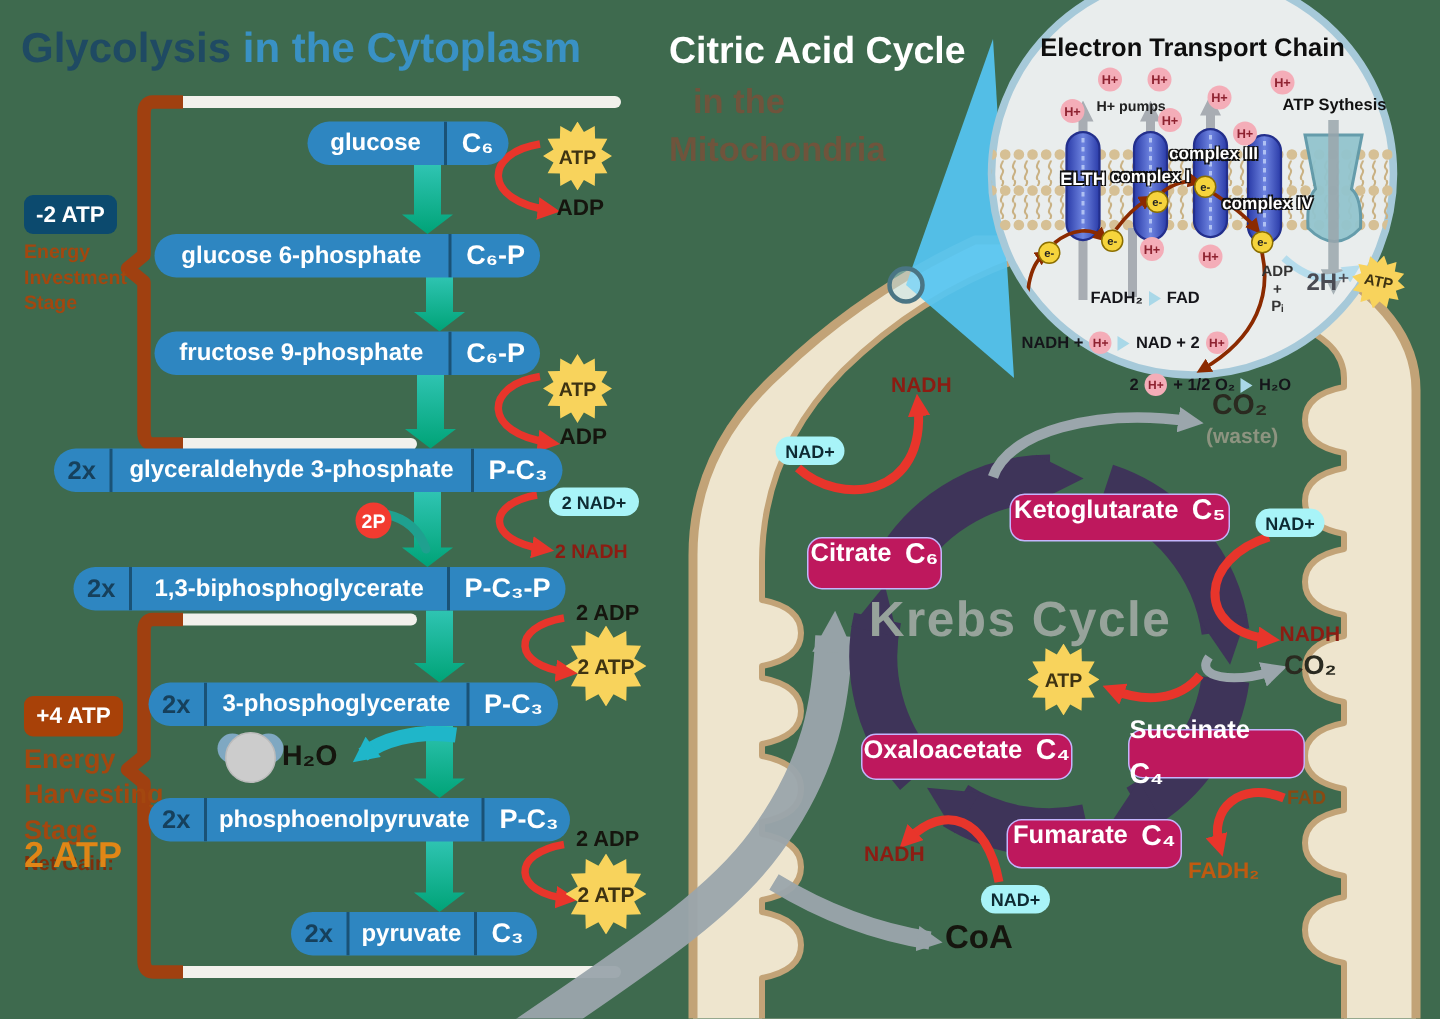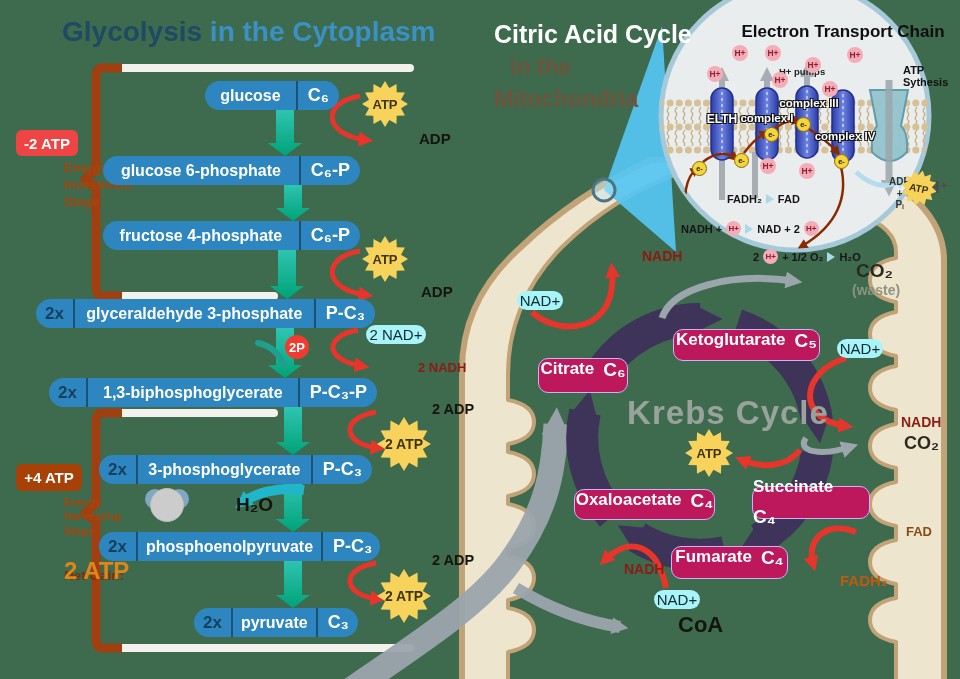--- a/index.html
+++ b/index.html
@@ -1,37 +1,37 @@
 <!DOCTYPE html>
 <html><head>
 <meta charset="utf-8">
 <style>
   html,body{margin:0;padding:0;}
   body{width:960px;height:679px;position:relative;overflow:hidden;background:#3E6A4E;
        font-family:"Liberation Sans","DejaVu Sans",sans-serif;}
   #stage{position:absolute;inset:0;width:960px;height:679px;}
   svg#base{position:absolute;left:0;top:0;z-index:1;}
-  .ov{position:absolute;z-index:3;margin-left:48px;}
+  .ov{position:absolute;z-index:3;}
   .b{font-weight:bold;}
   
   .step{position:absolute;z-index:3;display:flex;align-items:stretch;background:#2E86C1;
         border-radius:16px;color:#fff;font-weight:bold;height:29px;white-space:nowrap;overflow:hidden;}
   .step .pre{display:flex;align-items:center;padding:0 9px;color:#16405C;font-size:17px;
              border-right:2px solid #1A5276;}
   .step .nm{flex:1;display:flex;align-items:center;justify-content:center;padding:0 8px;font-size:16px;}
   .step .fm{display:flex;align-items:center;justify-content:center;padding:0 10px;font-size:18px;
             border-left:2px solid #1A5276;}
   
   .star{position:absolute;z-index:3;display:flex;align-items:center;justify-content:center;
         background:#F8D35C;color:#3E3312;font-weight:bold;
         clip-path:polygon(100% 50%,84.8% 59.3%,93.3% 75%,75.5% 75.5%,75% 93.3%,59.3% 84.8%,50% 100%,
         40.7% 84.8%,25% 93.3%,24.5% 75.5%,6.7% 75%,15.2% 59.3%,0% 50%,15.2% 40.7%,6.7% 25%,
         24.5% 24.5%,25% 6.7%,40.7% 15.2%,50% 0%,59.3% 15.2%,75% 6.7%,75.5% 24.5%,93.3% 25%,84.8% 40.7%);}
   .badge-cyan{position:absolute;z-index:3;background:#A8F4F8;border-radius:10px;color:#0E2B33;
-        font-weight:normal;font-size:15px;display:flex;align-items:center;justify-content:center;}
+        font-weight:bold;font-size:12px;display:flex;align-items:center;justify-content:center;}
   .rust-badge{position:absolute;z-index:3;border-radius:6px;color:#fff;font-weight:bold;font-size:15px;
         display:flex;align-items:center;justify-content:center;}
   .krebs-box{position:absolute;z-index:3;background:#be185d;border:1px solid #c4b5fd;border-radius:10px;
         color:#fff;font-weight:bold;display:flex;justify-content:center;gap:9px;
         white-space:nowrap;}
   .krebs-box .kn{font-size:17px;}
   .krebs-box .kf{font-size:19px;}
   .hplus{position:absolute;z-index:4;width:16px;height:16px;border-radius:50%;background:#F4ADB8;
         color:#8E2230;font-weight:bold;font-size:8.5px;display:flex;align-items:center;justify-content:center;}
   .eminus{position:absolute;z-index:4;width:13px;height:13px;border-radius:50%;background:#F6D43C;
@@ -209,37 +209,37 @@
   </g>
 </svg>
 
 <div class="ov b" style="left:14px;top:16px;font-size:28px;">
   <span style="color:#1F4A63;">Glycolysis</span><span style="color:#3991C4;"> in the Cytoplasm</span>
 </div>
 <div class="ov b" style="left:446px;top:20px;font-size:25px;color:#ffffff;">Citric Acid Cycle</div>
 <div class="ov b" style="left:462px;top:54px;font-size:23px;color:#6F543C;">in the</div>
 <div class="ov b" style="left:446px;top:86px;font-size:23px;color:#6F543C;">Mitochondria</div>
 
-<div class="rust-badge" style="left:16px;top:130px;width:62px;height:26px;background:#ef4444;">-2 ATP</div>
+<div class="rust-badge" style="left:16px;top:130px;width:62px;height:26px;background:#0c4a6e;">-2 ATP</div>
 <div class="ov b" style="left:16px;top:160px;width:78px;font-size:13px;line-height:1.3;color:#A3470F;">Energy Investment Stage</div>
 <div class="rust-badge" style="left:16px;top:464px;width:66px;height:27px;background:#A84108;">+4 ATP</div>
-<div class="ov b" style="left:16px;top:495px;width:80px;font-size:11px;line-height:1.3;color:#A3470F;">Energy Harvesting Stage</div>
+<div class="ov b" style="left:16px;top:495px;width:80px;font-size:18px;line-height:1.3;color:#A3470F;">Energy Harvesting Stage</div>
 <div class="ov b" style="left:16px;top:568px;font-size:13.5px;color:#7E2F0A;">Net Gain:</div>
 <div class="ov b" style="left:16px;top:557px;font-size:24px;color:#E08616;">2 ATP</div>
 
 <div class="step" style="left:205px;top:81px;width:134px;">
   <span class="nm">glucose</span>
       <span class="fm">C₆</span>
 </div>
 <div class="step" style="left:103px;top:156px;width:257px;">
   <span class="nm">glucose 6-phosphate</span>
       <span class="fm">C₆-P</span>
 </div>
 <div class="step" style="left:103px;top:221px;width:257px;">
-  <span class="nm">fructose 4-phosphate</span>
+  <span class="nm">fructose 9-phosphate</span>
       <span class="fm">C₆-P</span>
 </div>
 <div class="step" style="left:36px;top:299px;width:339px;">
   <span class="pre">2x</span>
       <span class="nm">glyceraldehyde 3-phosphate</span>
       <span class="fm">P-C₃</span>
 </div>
 <div class="step" style="left:49px;top:378px;width:328px;">
   <span class="pre">2x</span>
       <span class="nm">1,3-biphosphoglycerate</span>

